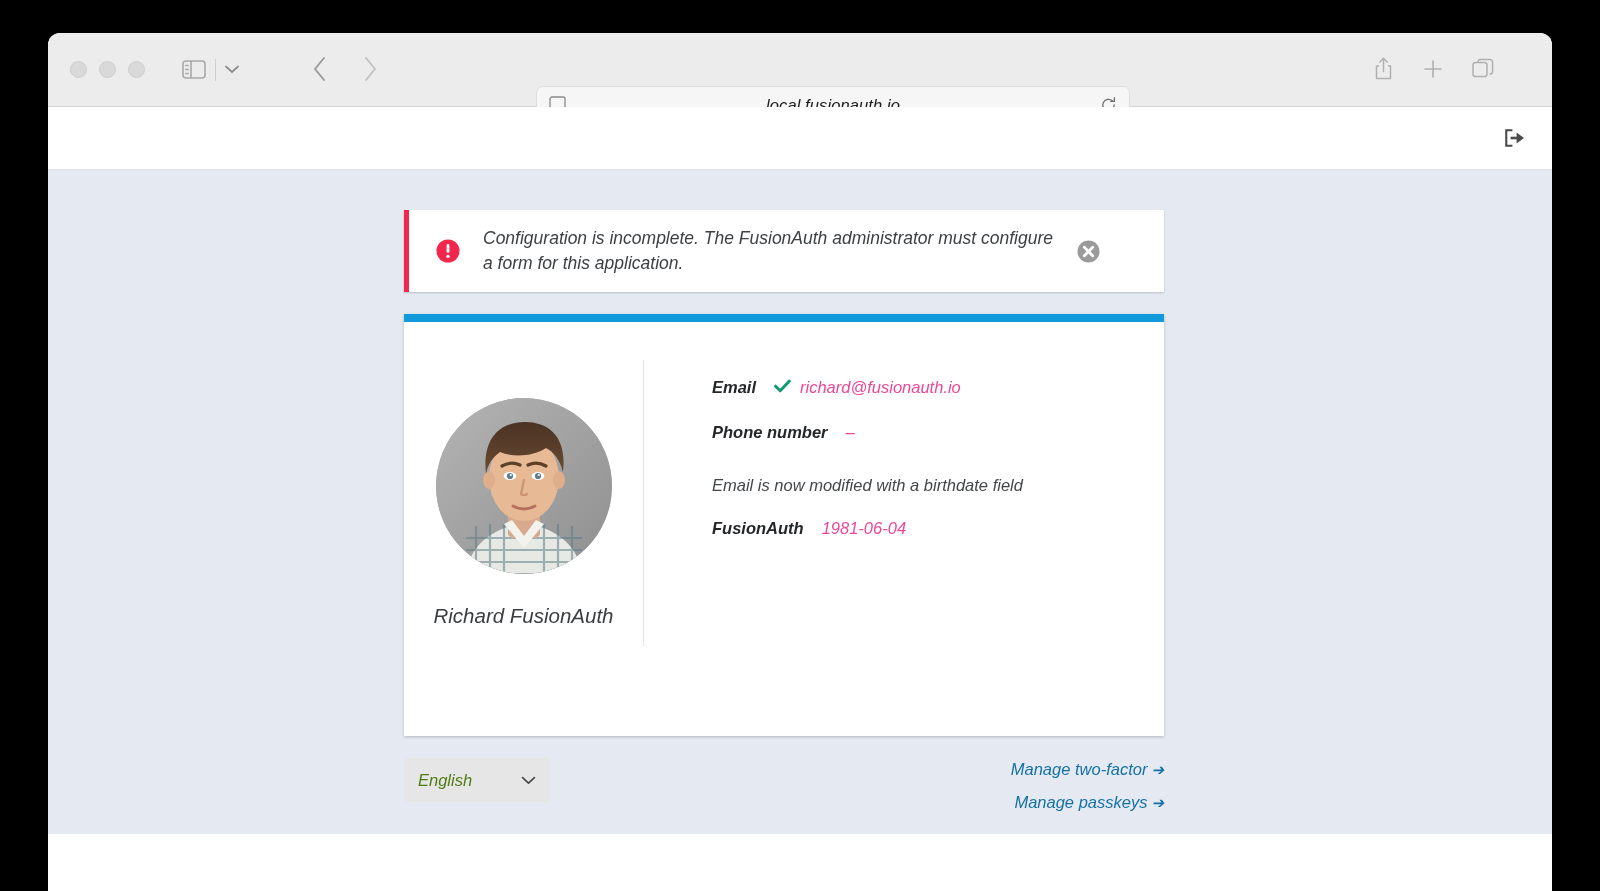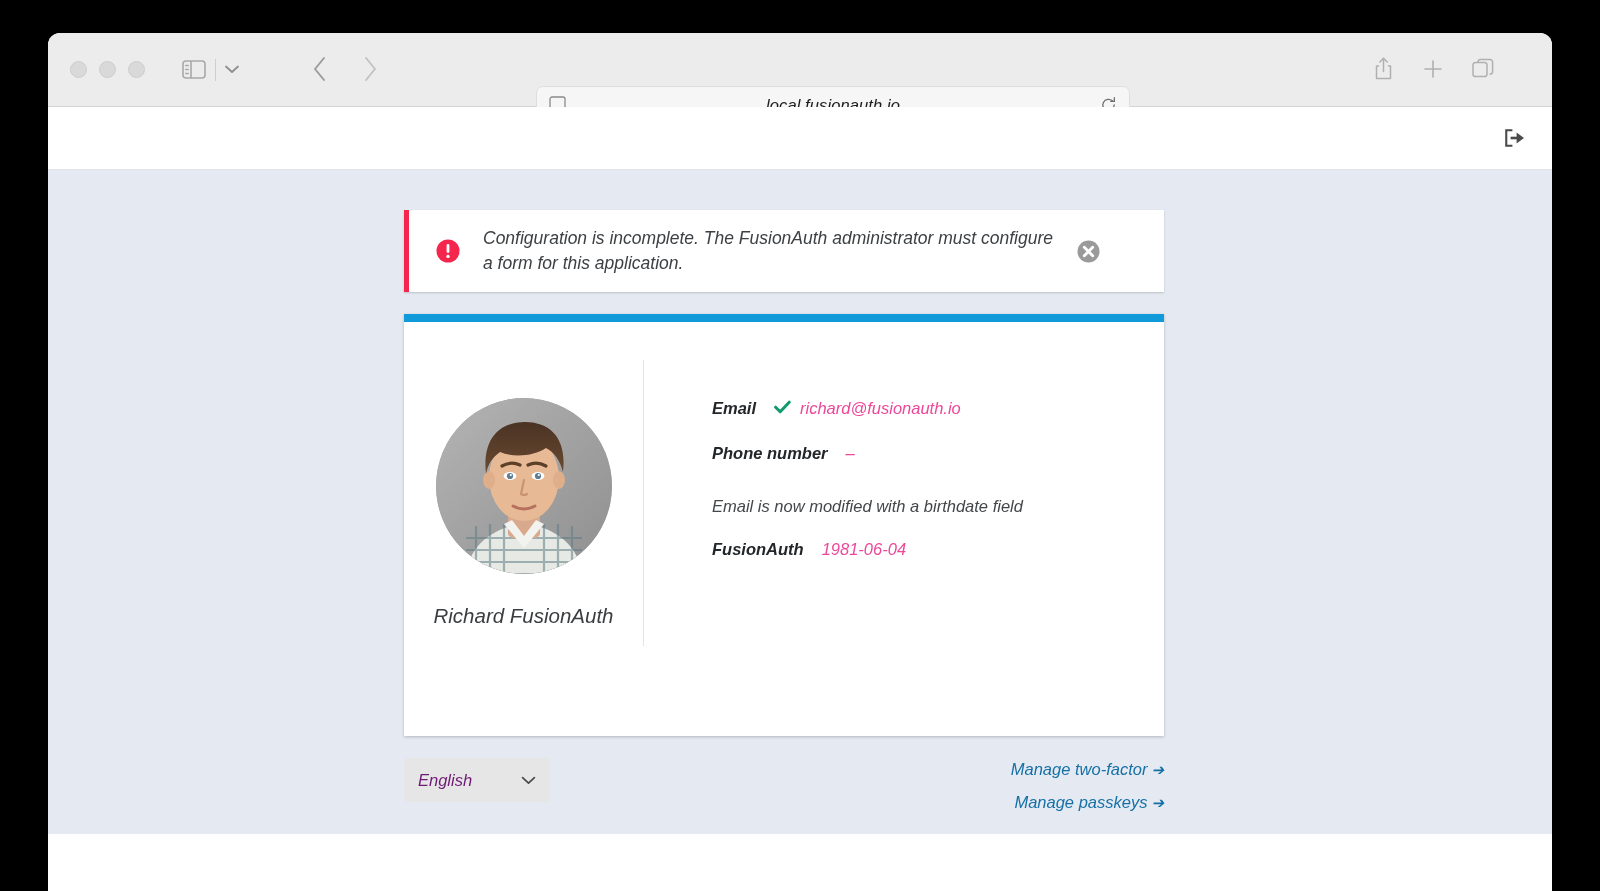--- a/index.html
+++ b/index.html
@@ -226,21 +226,20 @@
   .profile-name {
     margin-top: 30px;
     font-size: 20.5px;
     color: #3b3e41;
     text-align: center;
   }
 
   .details-col {
     flex: 1;
     padding: 56px 0 16px 68px;
-    margin-top: 21px;
   }
   .detail-row {
     display: flex;
     align-items: baseline;
     margin-bottom: 26px;
     font-size: 16.5px;
     color: #3d4144;
   }
   .detail-label {
     font-weight: bold;
@@ -276,21 +275,21 @@
     height: 44px;
     background: #e6e6e6;
     border: none;
     border-radius: 4px;
     display: flex;
     align-items: center;
     padding: 0 14px;
     box-sizing: border-box;
     cursor: pointer;
   }
-  .lang-label { flex: 1; font-size: 16.5px; color: #701a75; }
+  .lang-label { flex: 1; font-size: 16.5px; color: #4d7c0f; }
   .lang-chevron { color: #4a4a4a; display: flex; }
 
   .footer-links {
     position: absolute;
     right: 0;
     top: 2px;
     text-align: right;
   }
   .footer-link {
     display: block;

